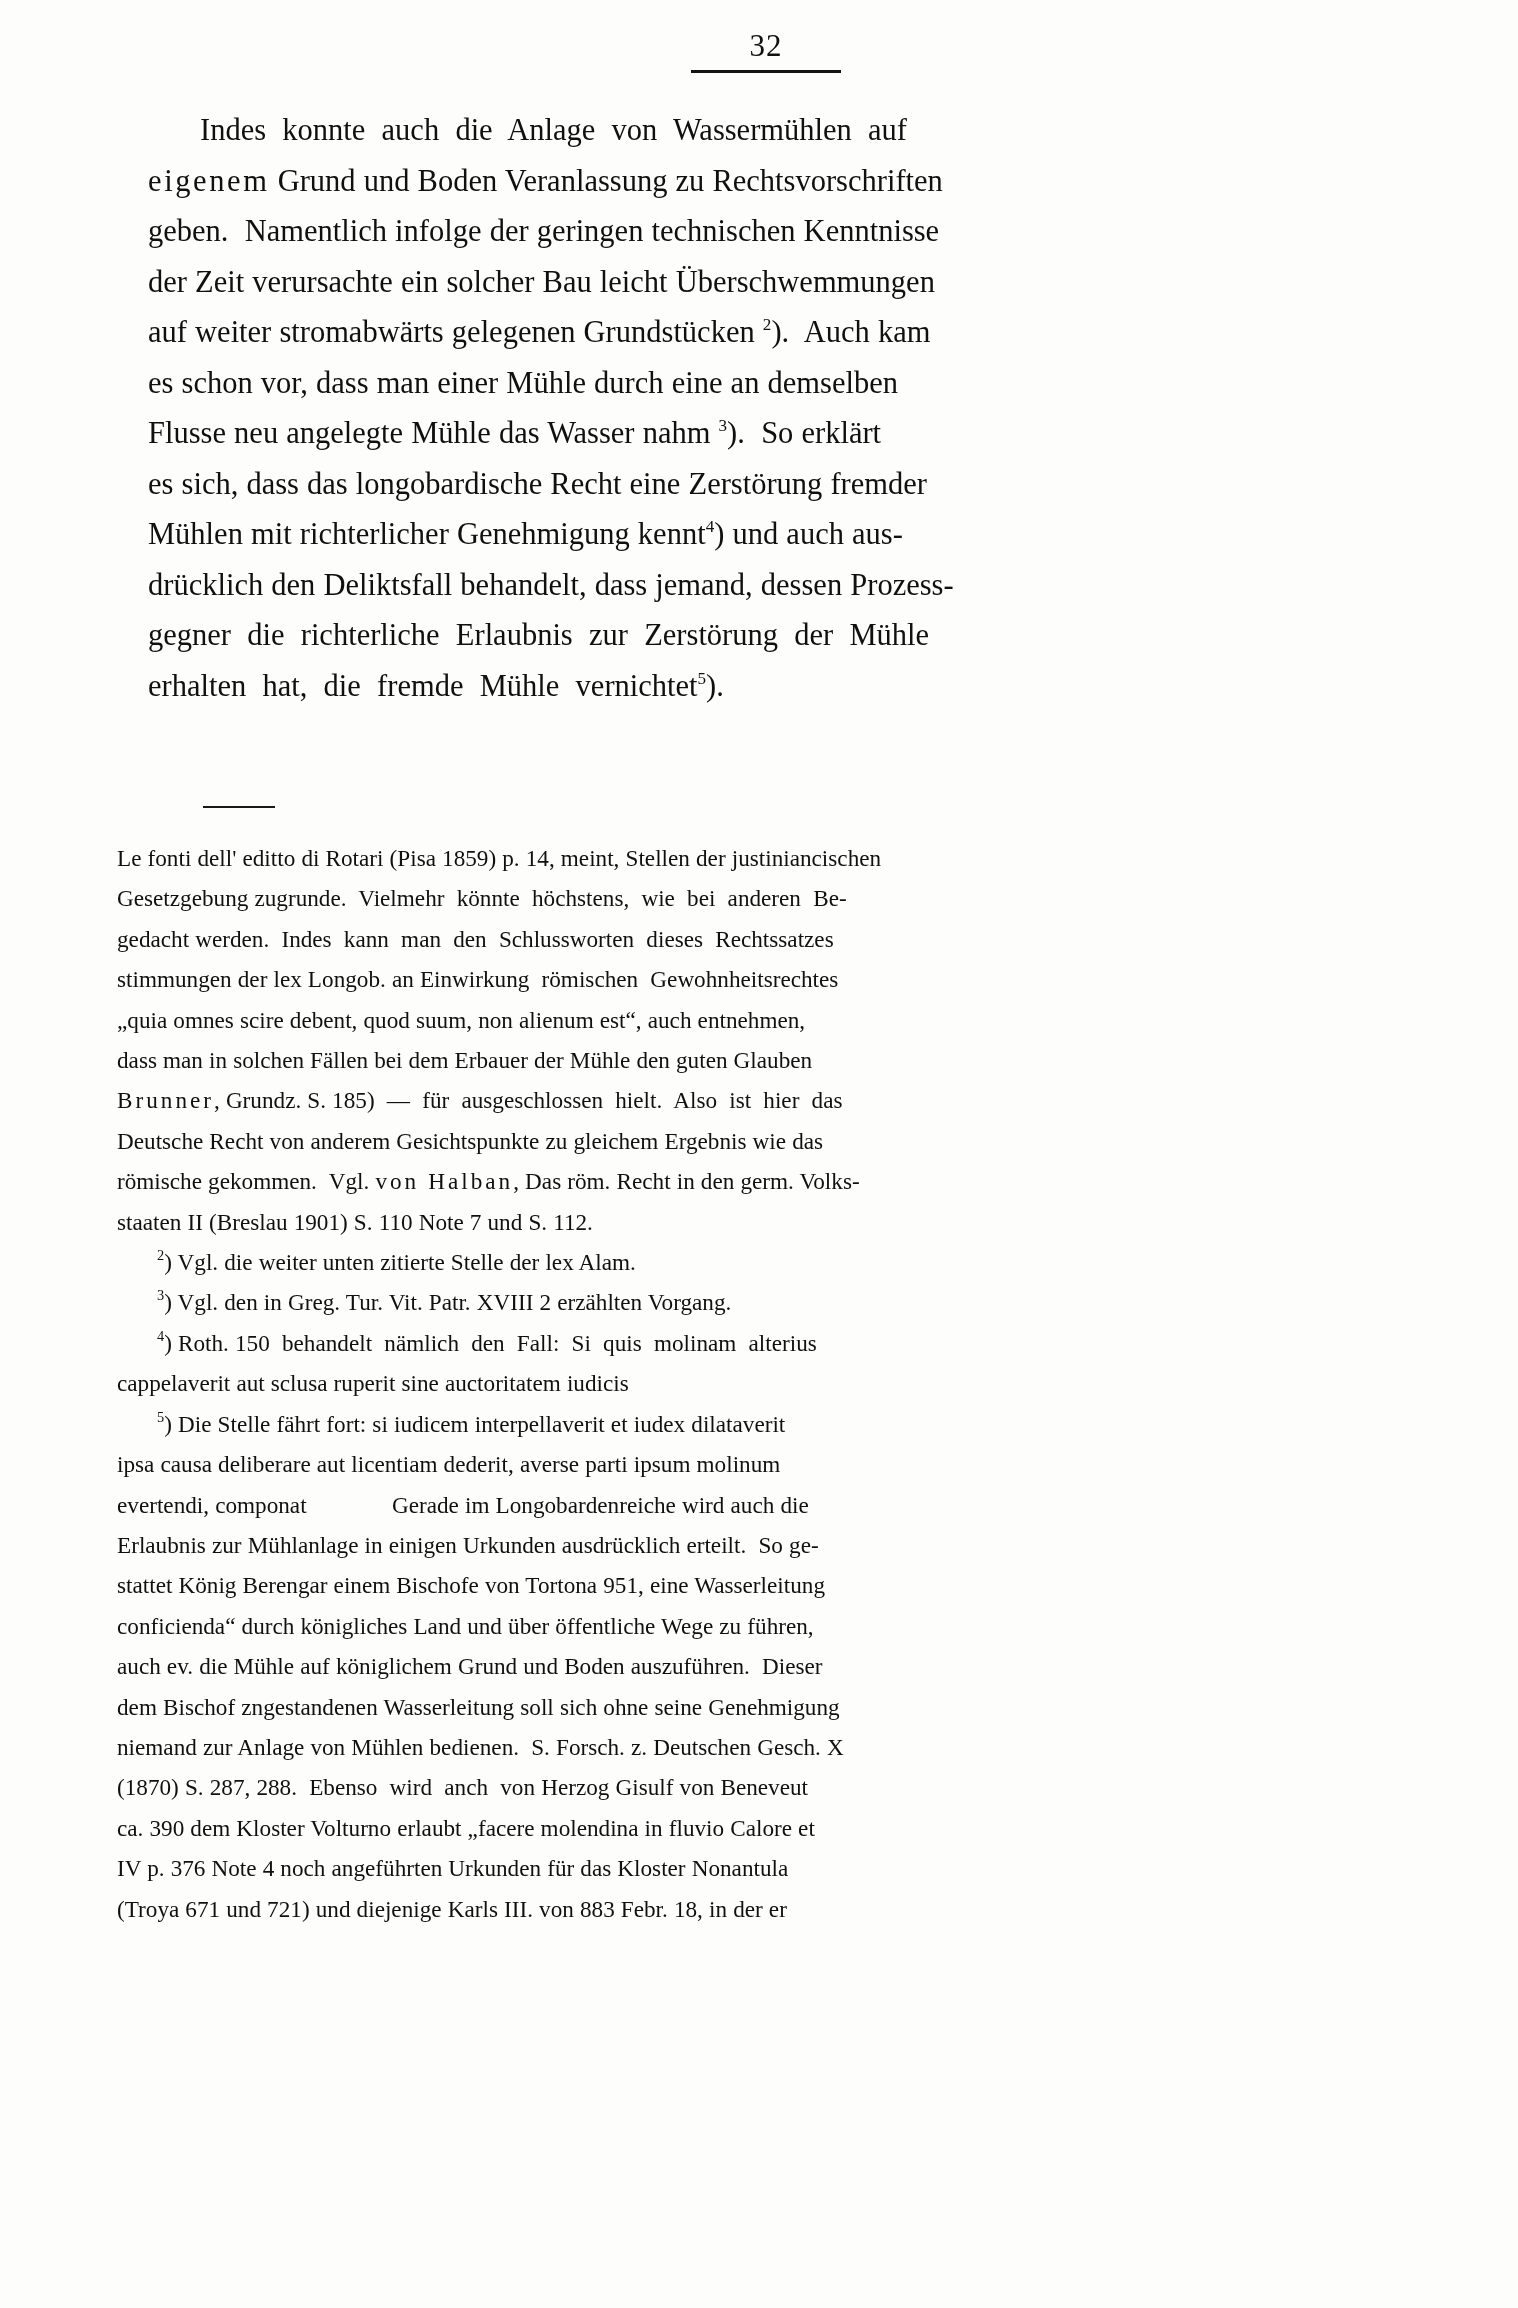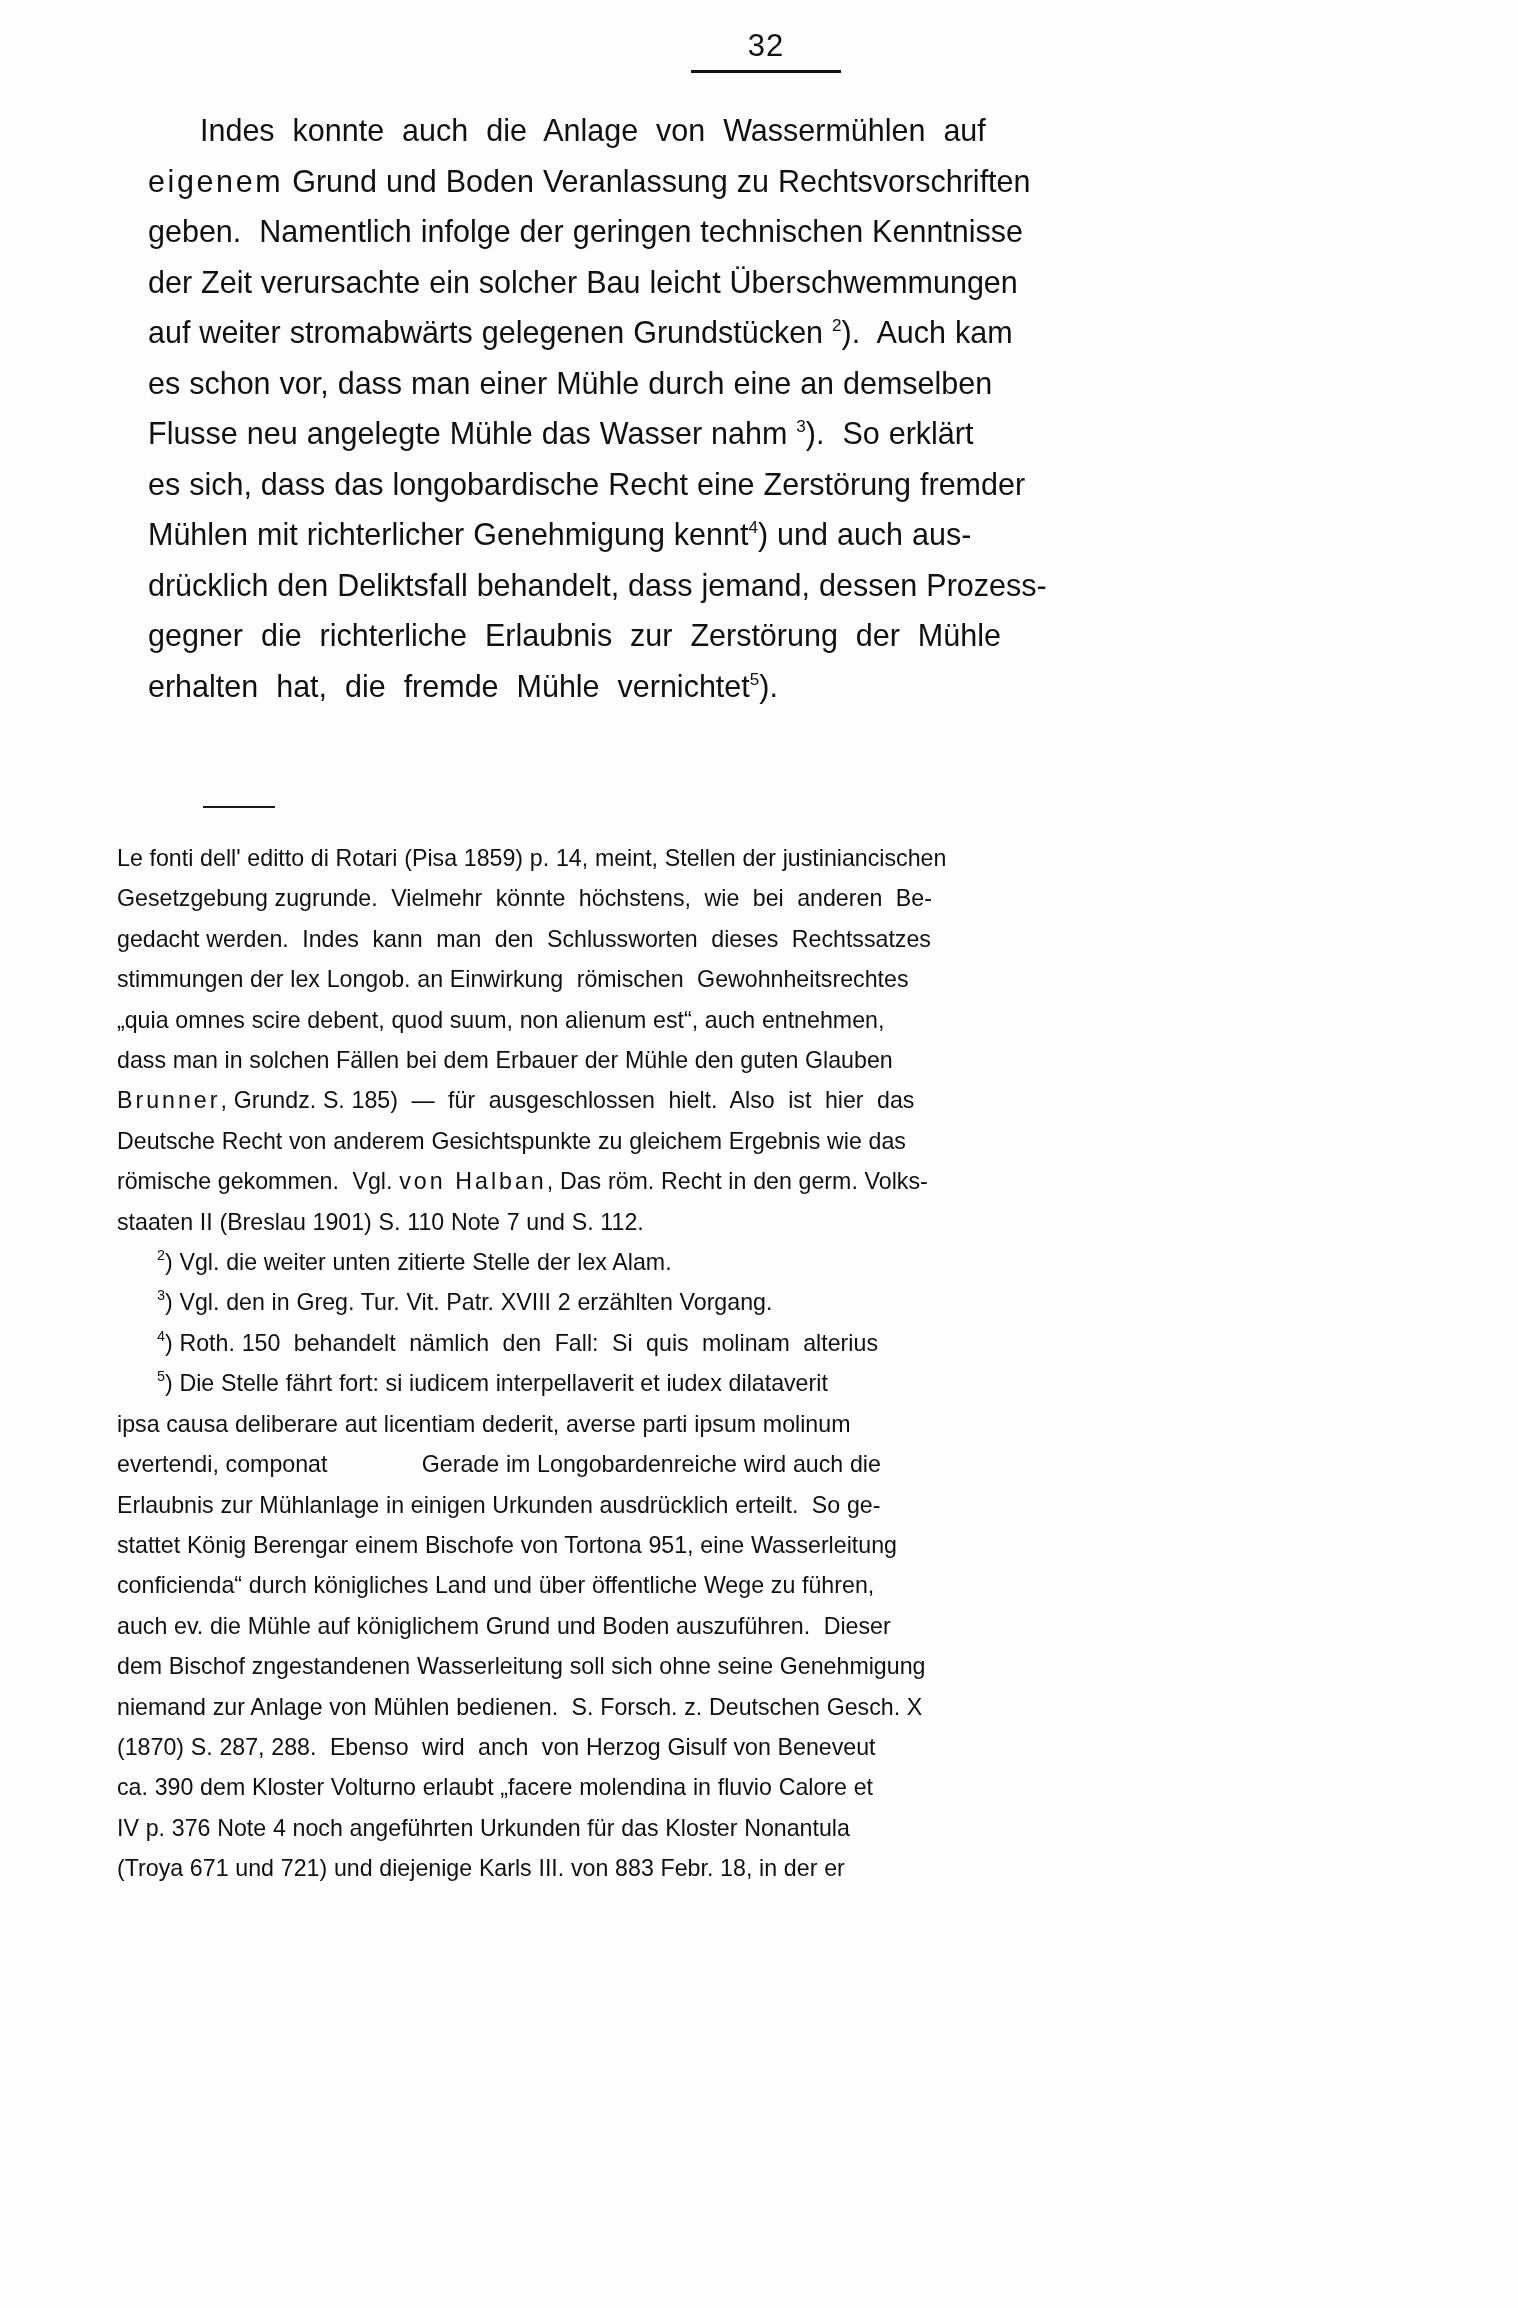--- a/index.html
+++ b/index.html
@@ -5,21 +5,21 @@
   html, body {
     margin: 0;
     padding: 0;
     background: #ffffff;
   }
   .page {
     position: relative;
     width: 1518px;
     height: 2308px;
     background: #fdfdfb;
-    font-family: Liberation Sans, sans-serif;
+    font-family: Liberation Serif, serif;
     color: #111010;
     overflow: hidden;
   }
 
   
   .folio-block {
     position: absolute;
     top: 30px;
     left: 0;
     width: 1518px;
@@ -162,20 +162,21 @@
     <p class="note-par">
       <span class="note-line ind"><sup class="nmark">2</sup>) Vgl. die weiter unten zitierte Stelle der lex Alam.</span>
     </p>
 
     <p class="note-par">
       <span class="note-line ind"><sup class="nmark">3</sup>) Vgl. den in Greg. Tur. Vit. Patr. XVIII 2 erzählten Vorgang.</span>
     </p>
 
     <p class="note-par">
       <span class="note-line ind"><sup class="nmark">4</sup>) Roth. 150&nbsp; behandelt&nbsp; nämlich&nbsp; den&nbsp; Fall:&nbsp; Si&nbsp; quis&nbsp; molinam&nbsp; alterius</span>
+      <span class="note-line">cappelaverit aut sclusa ruperit sine auctoritatem iudicis</span>
     </p>
 
     <p class="note-par">
       <span class="note-line ind"><sup class="nmark">5</sup>) Die Stelle fährt fort: si iudicem interpellaverit et iudex dilataverit</span>
       <span class="note-line">ipsa causa deliberare aut licentiam dederit, averse parti ipsum molinum</span>
       <span class="note-line">evertendi, componat&nbsp; &nbsp; &nbsp; &nbsp; &nbsp; &nbsp; &nbsp; Gerade im Longobardenreiche wird auch die</span>
       <span class="note-line">Erlaubnis zur Mühlanlage in einigen Urkunden ausdrücklich erteilt.&nbsp; So ge-</span>
       <span class="note-line">stattet König Berengar einem Bischofe von Tortona 951, eine Wasserleitung</span>
       <span class="note-line">conficienda“ durch königliches Land und über öffentliche Wege zu führen,</span>
       <span class="note-line">auch ev. die Mühle auf königlichem Grund und Boden auszuführen.&nbsp; Dieser</span>

